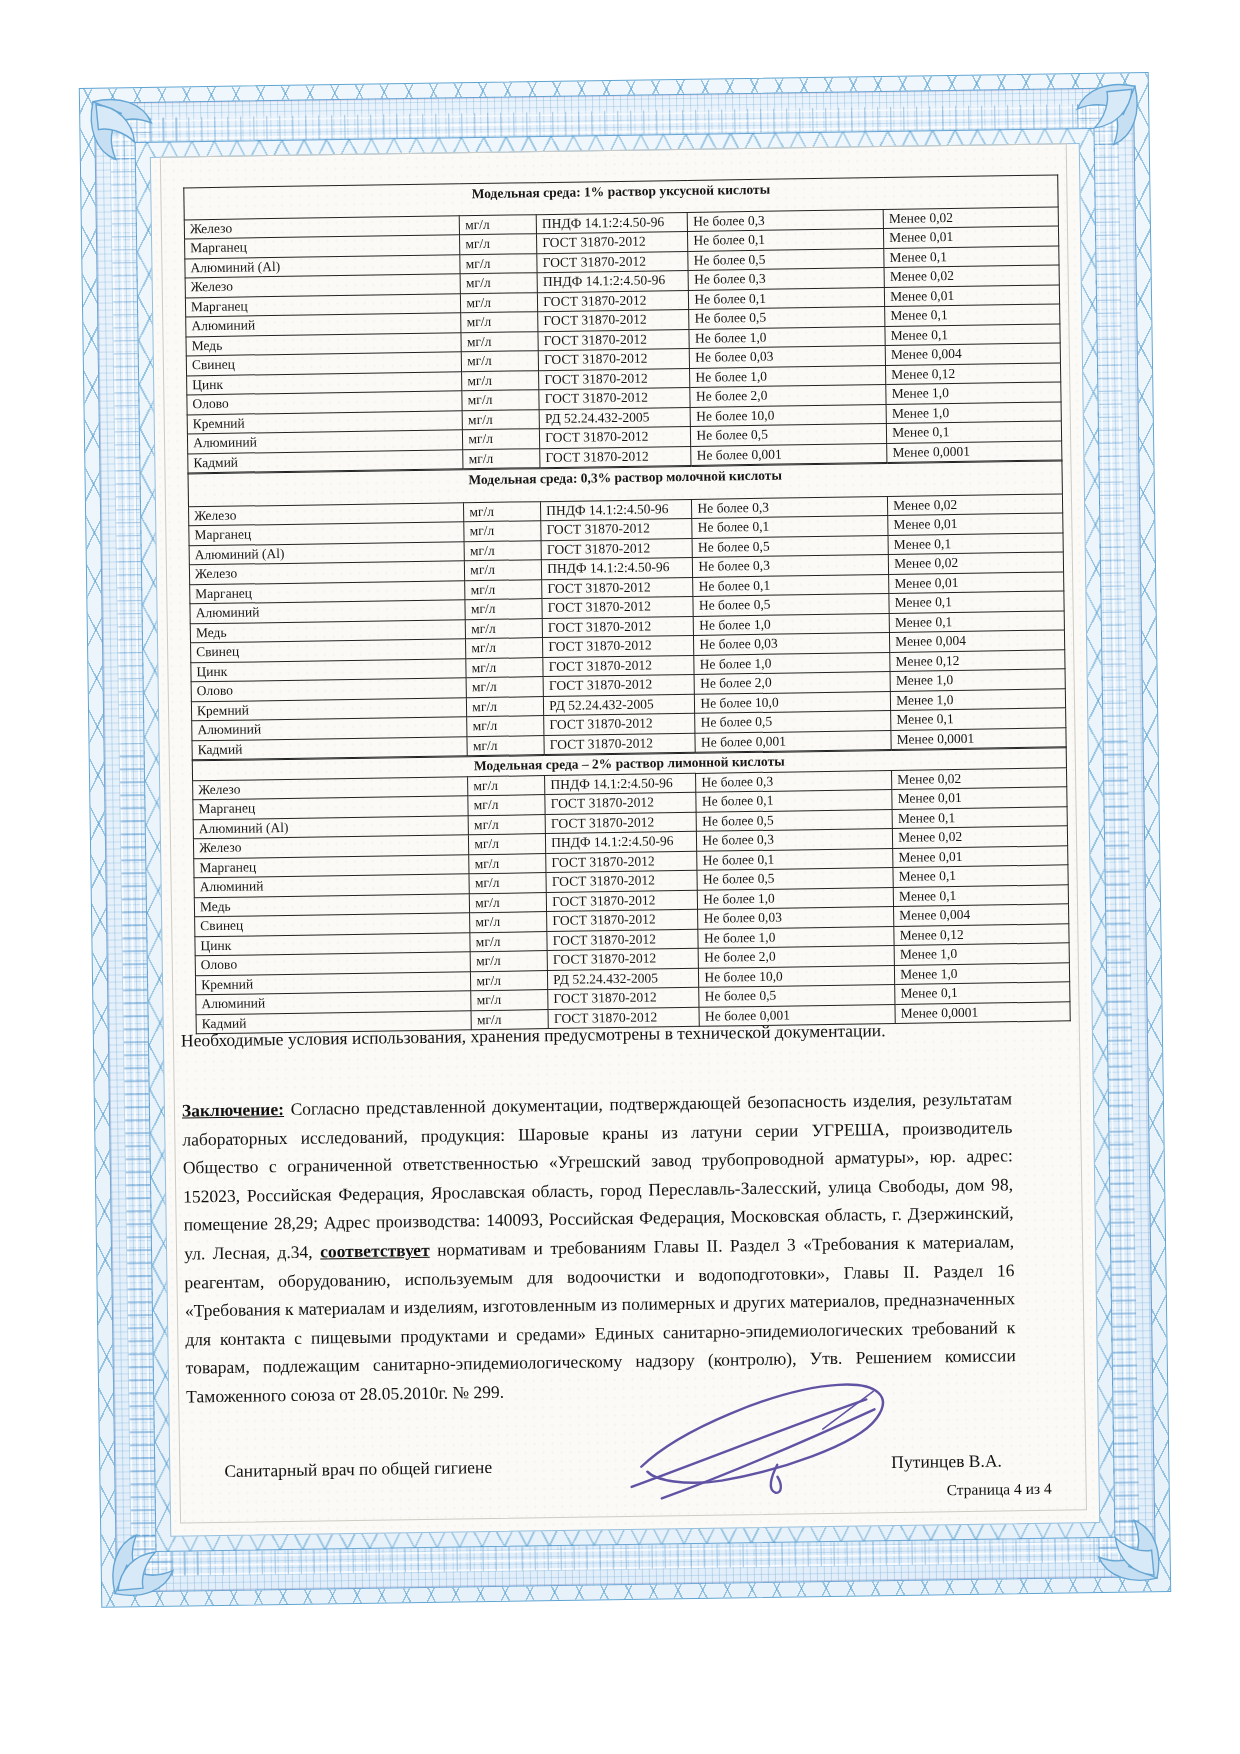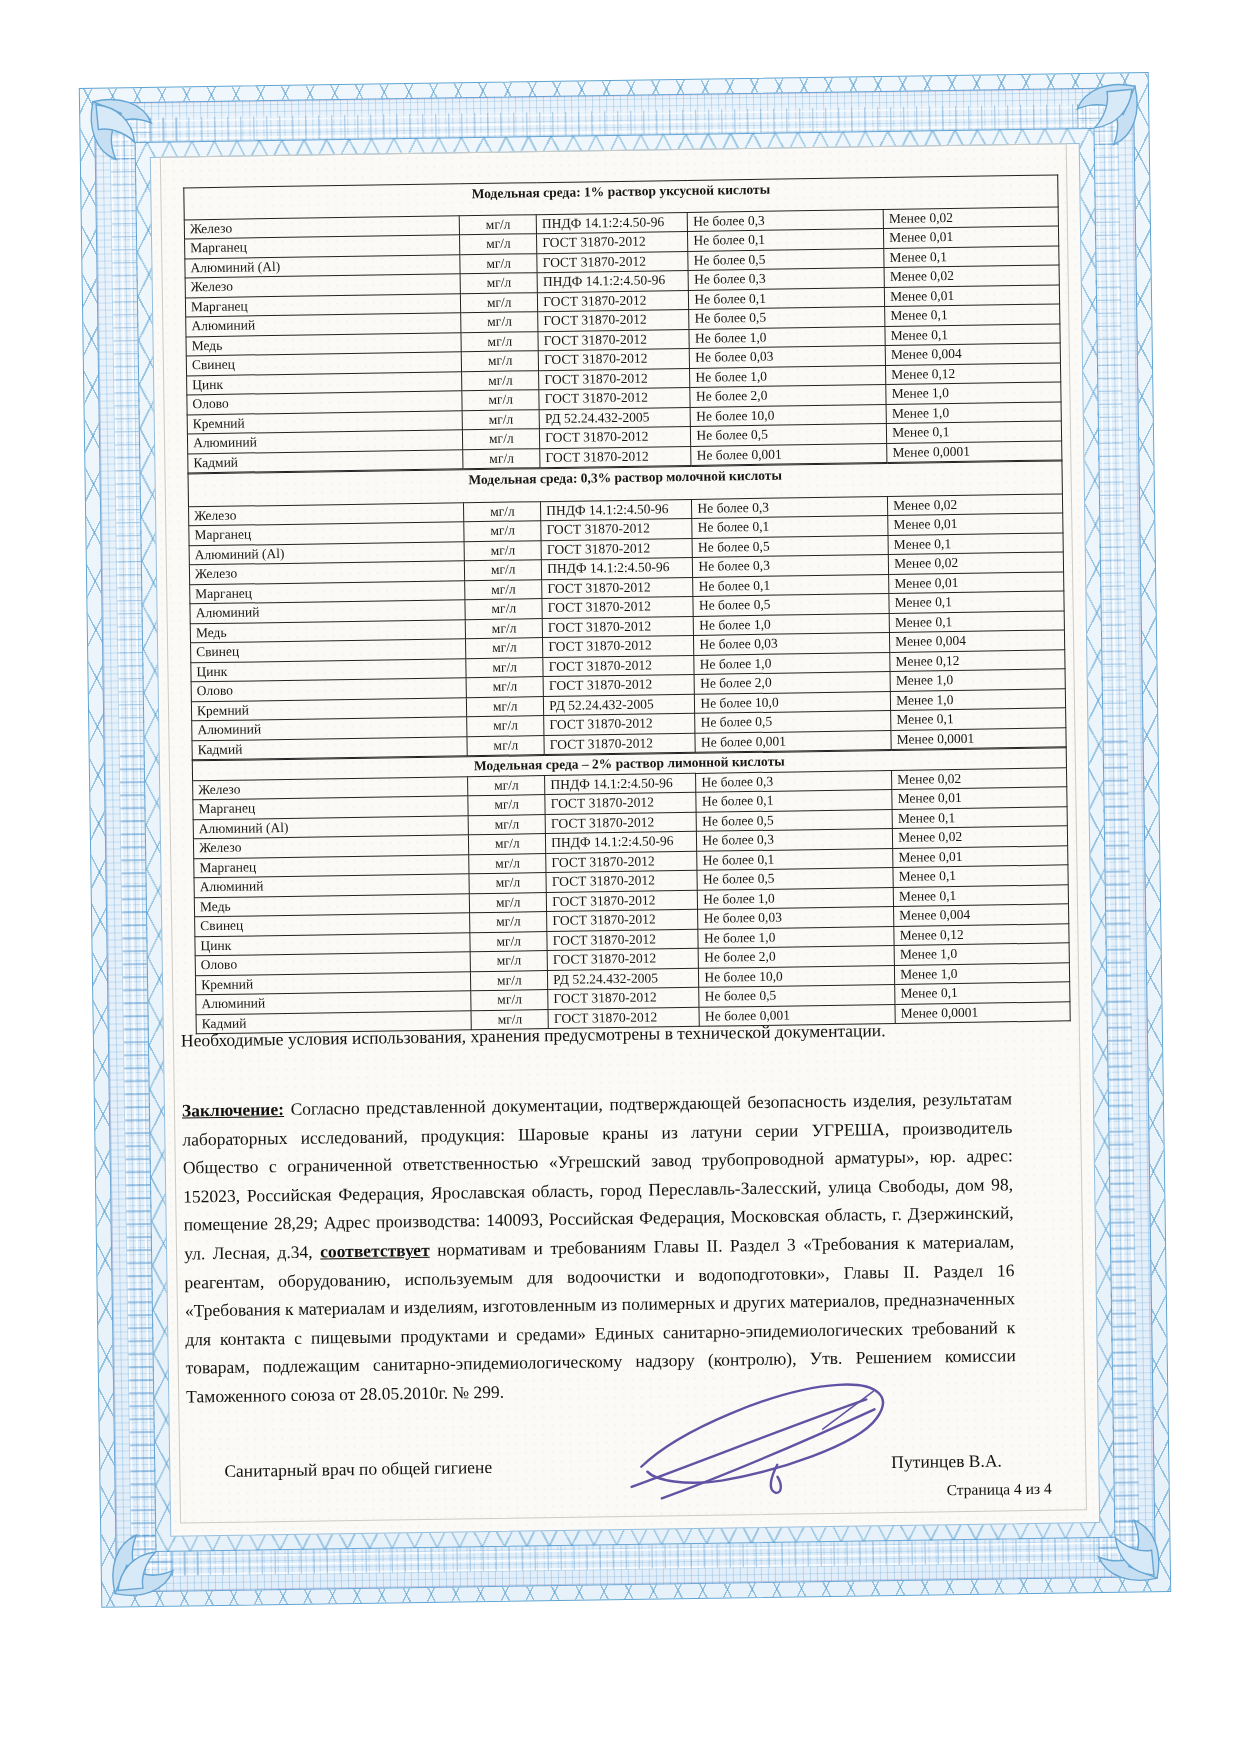--- a/index.html
+++ b/index.html
@@ -57,21 +57,21 @@
   
   .tables{position:absolute;left:193px;top:181px;width:875px;}
   table.mtable{border-collapse:collapse;width:100%;table-layout:fixed;
     font-size:13.5px;line-height:15.5px;color:#161616;
     border:1.5px solid #1c1c1c;margin:0;}
   table.mtable td{border:1px solid #232323;padding:1px 5px 2px;overflow:hidden;white-space:nowrap;}
   table.mtable td.ttl{text-align:center;font-weight:bold;border-left:1.5px solid #1c1c1c;border-right:1.5px solid #1c1c1c;}
   table.t0 td.ttl{padding:2px 0 13px;}
   table.t1 td.ttl{padding:2px 0 14px;}
   table.t2 td.ttl{padding:1px 0 2px;}
-  table.mtable td.c1{text-align:center;font-family:Liberation Serif, serif;}
+  table.mtable td.c1{text-align:left;font-family:Liberation Serif, serif;}
 
   
   .para{position:absolute;left:178px;width:830px;margin:0;
     font-size:17.5px;line-height:28.6px;text-align:justify;color:#121212;}
   .p1{top:1020px;}
   .p2{top:1090px;}
   .lbl,.emph{font-weight:bold;text-decoration:underline;}
 
   
   .sig-role{position:absolute;left:215px;top:1455px;font-size:17.5px;color:#121212;}

